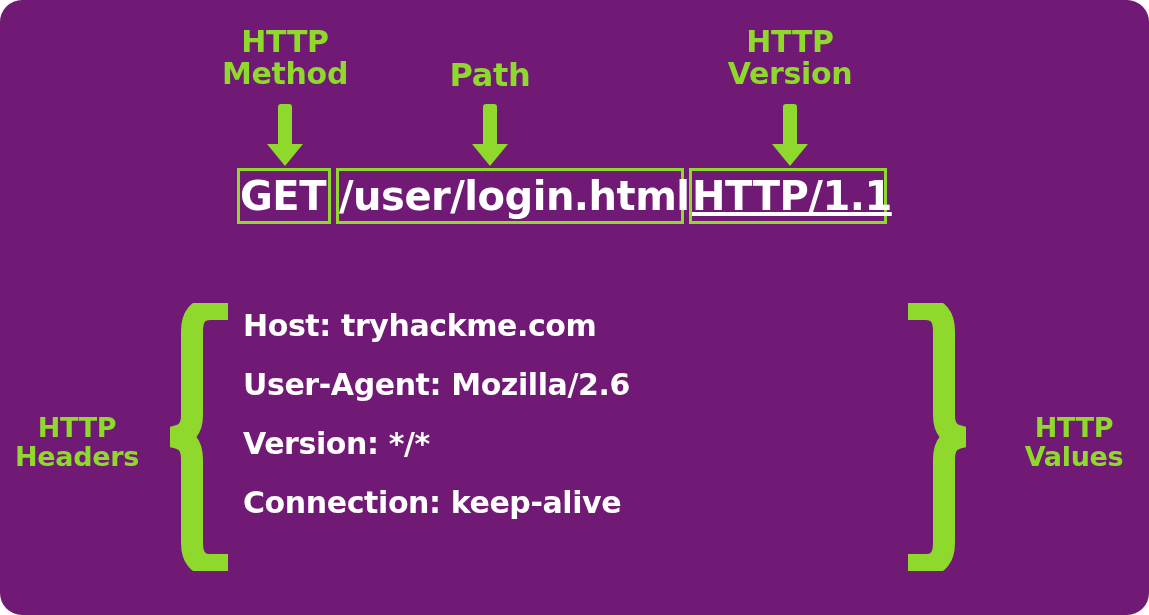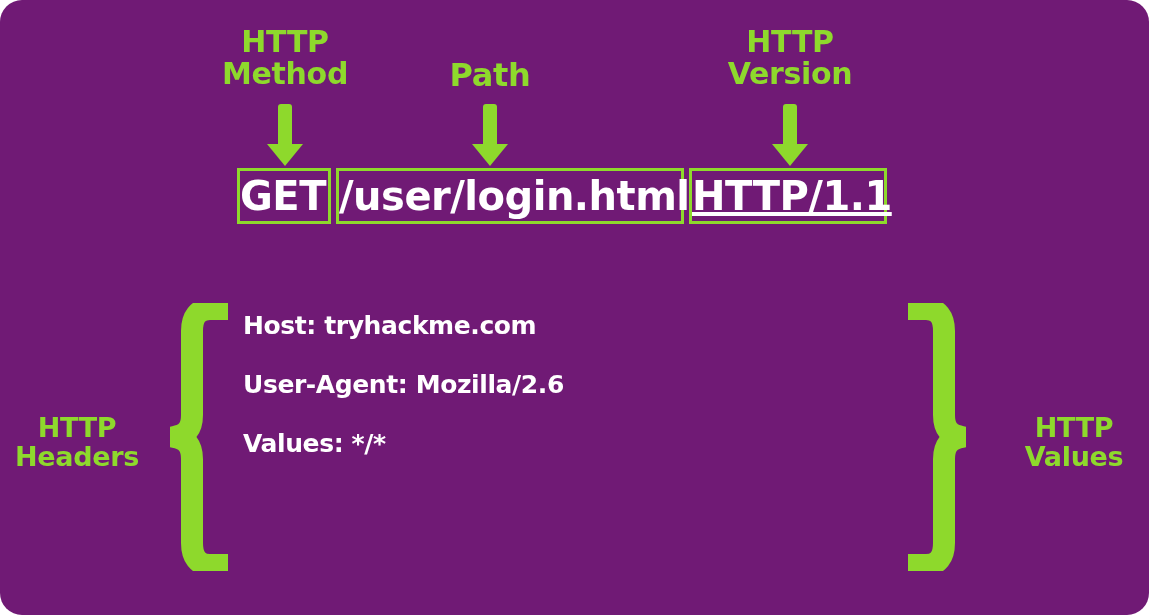--- a/index.html
+++ b/index.html
@@ -81,21 +81,21 @@
 
   
   .headers-block {
     position: absolute;
     left: 243px;
     top: 296px;
     width: 660px;
   }
   .hline {
     color: #ffffff;
-    font-size: 25px;
+    font-size: 30px;
     font-weight: bold;
     line-height: 59px;
     white-space: nowrap;
     letter-spacing: -0.4px;
   }
 
   
   .brace { position: absolute; top: 303px; width: 60px; height: 268px; }
   .brace svg { display: block; }
   .brace-left  { left: 170px; }
@@ -131,21 +131,22 @@
 
   <div class="brace brace-left">
     <svg width="60" height="268" viewBox="0 0 60 268" aria-hidden="true">
       <path d="M58 6 H40 C28 6 22 14 22 28 V112 C22 126 16 132 4 134 C16 136 22 142 22 156 V240 C22 254 28 262 40 262 H58" fill="none" stroke="#8ed92c" stroke-width="22" stroke-linecap="butt" stroke-linejoin="round"></path>
     </svg>
   </div>
 
   <div class="headers-block">
     <div class="hline">Host: tryhackme.com</div>
     <div class="hline">User-Agent: Mozilla/2.6</div>
-    <div class="hline">Values: */*</div>
+    <div class="hline">Version: */*</div>
+    <div class="hline">Connection: keep-alive</div>
   </div>
 
   <div class="brace brace-right">
     <svg width="60" height="268" viewBox="0 0 60 268" aria-hidden="true">
       <path d="M2 6 H20 C32 6 38 14 38 28 V112 C38 126 44 132 56 134 C44 136 38 142 38 156 V240 C38 254 32 262 20 262 H2" fill="none" stroke="#8ed92c" stroke-width="22" stroke-linecap="butt" stroke-linejoin="round"></path>
     </svg>
   </div>
 
   <div class="lbl lbl-headers">HTTP
 Headers</div>

